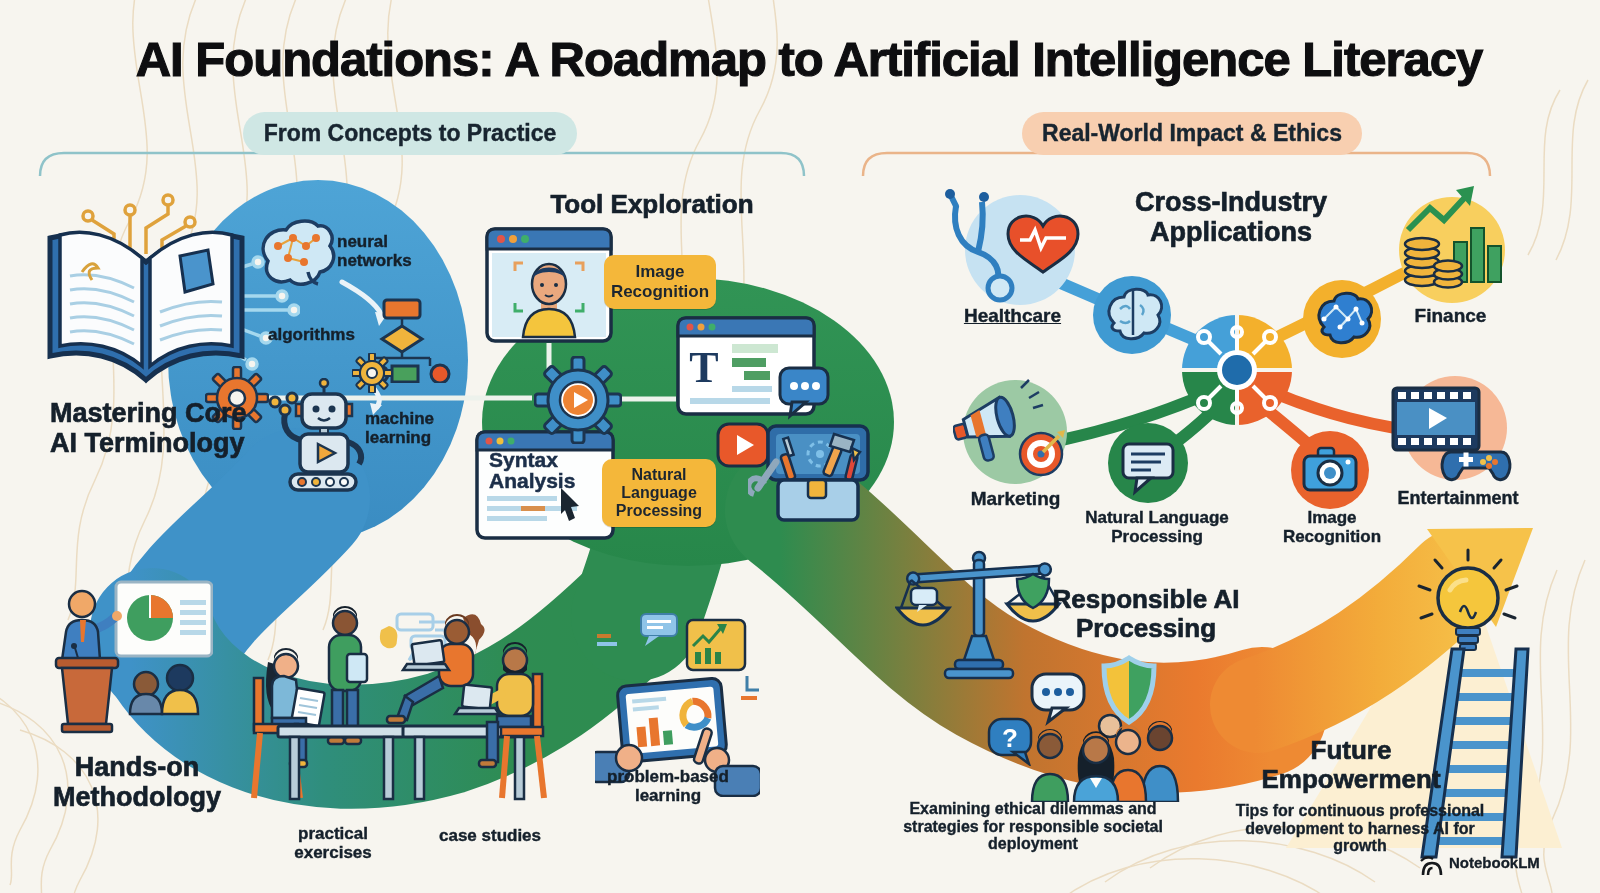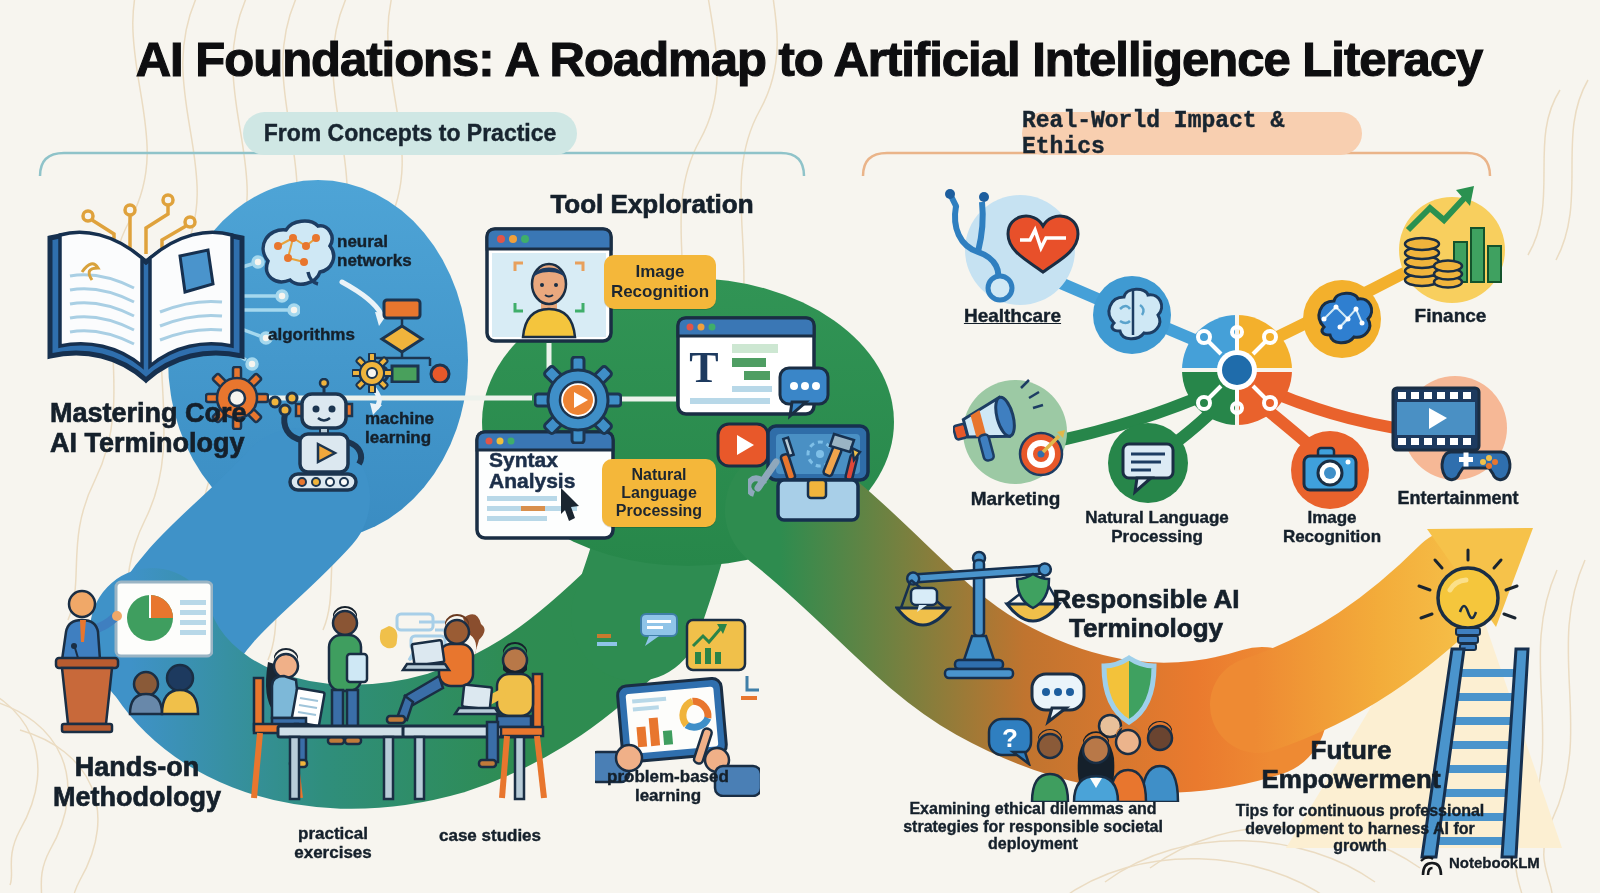--- a/index.html
+++ b/index.html
@@ -737,44 +737,45 @@
       <line x1="38" y1="172" x2="111" y2="172"></line>
         <line x1="35" y1="196" x2="110" y2="196"></line>
     </g>
     <polygon points="22,212 36,212 64,4 52,4" fill="#4a94cc" stroke="#16304f" stroke-width="3"></polygon>
     <polygon points="102,212 116,212 128,4 116,4" fill="#4a94cc" stroke="#16304f" stroke-width="3"></polygon>
   </svg>
 
   <div class="abs txt title center" style="left:9px;top:33px;width:1600px;">AI Foundations: A Roadmap to Artificial Intelligence Literacy</div>
 
   <div class="abs badge" style="left:243px;top:112px;width:334px;height:43px;background:#cfe7e4;">From Concepts to Practice</div>
-  <div class="abs badge" style="left:1022px;top:112px;width:340px;height:43px;background:#f8cfb0;font-family:Liberation Mono, monospace;">Real-World Impact &amp; Ethics</div>
+  <div class="abs badge" style="left:1022px;top:112px;width:340px;height:43px;background:#f8cfb0;">Real-World Impact &amp; Ethics</div>
 
   <div class="abs txt h1" style="left:50px;top:399px;width:205px;">Mastering Core AI Terminology</div>
   <div class="abs txt lbl-sm" style="left:337px;top:233px;width:80px;">neural networks</div>
   <div class="abs txt lbl-sm" style="left:268px;top:326px;width:110px;">algorithms</div>
   <div class="abs txt lbl-sm" style="left:365px;top:410px;width:78px;">machine learning</div>
 
   <div class="abs txt h2 center" style="left:542px;top:190px;width:220px;white-space:nowrap;">Tool Exploration</div>
   <div class="callout" style="left:604px;top:255px;width:100px;font-size:17px;">Image Recognition</div>
   <div class="callout" style="left:602px;top:459px;width:102px;font-size:16px;">Natural Language Processing</div>
 
   <div class="abs txt h1 center" style="left:27px;top:753px;width:220px;">Hands-on Methodology</div>
   <div class="abs txt lbl-sm center" style="left:268px;top:825px;width:130px;">practical exercises</div>
   <div class="abs txt lbl-sm center" style="left:420px;top:827px;width:140px;white-space:nowrap;">case studies</div>
   <div class="abs txt lbl-sm center" style="left:588px;top:768px;width:160px;">problem-based learning</div>
 
+  <div class="abs txt h1 center" style="left:1121px;top:188px;width:220px;">Cross-Industry Applications</div>
   <div class="abs txt lbl center" style="left:950px;top:306px;width:125px;text-decoration:underline;">Healthcare</div>
   <div class="abs txt lbl center" style="left:953px;top:489px;width:125px;">Marketing</div>
   <div class="abs txt center" style="left:1072px;top:509px;width:170px;font-size:17px;-webkit-text-stroke:0.4px #15202b;">Natural Language Processing</div>
   <div class="abs txt lbl center" style="left:1388px;top:306px;width:125px;">Finance</div>
   <div class="abs txt center" style="left:1262px;top:509px;width:140px;font-size:17px;-webkit-text-stroke:0.4px #15202b;">Image Recognition</div>
   <div class="abs txt center" style="left:1383px;top:489px;width:150px;font-size:18px;-webkit-text-stroke:0.4px #15202b;">Entertainment</div>
 
-  <div class="abs txt h2 center" style="left:1046px;top:585px;width:200px;">Responsible AI Terminology</div>
+  <div class="abs txt h2 center" style="left:1046px;top:585px;width:200px;">Responsible AI Processing</div>
   <div class="abs txt cap center" style="left:893px;top:800px;width:280px;">Examining ethical dilemmas and strategies for responsible societal deployment</div>
 
   <div class="abs txt h2 center" style="left:1251px;top:736px;width:200px;">Future Empowerment</div>
   <div class="abs txt cap center" style="left:1235px;top:802px;width:250px;">Tips for continuous professional development to harness AI for growth</div>
 
   <svg class="abs" style="left:1420px;top:856px" width="24" height="20" viewBox="0 0 24 20">
     <path d="M 3,19 Q 3,7 12,7 Q 21,7 21,19" fill="none" stroke="#15181c" stroke-width="2.6"></path>
     <path d="M 8,19 Q 8,12 12.5,12" fill="none" stroke="#15181c" stroke-width="2.6"></path>
     <path d="M 1,5 Q 7,-1 13,3" fill="none" stroke="#15181c" stroke-width="2.2"></path>
   </svg>

